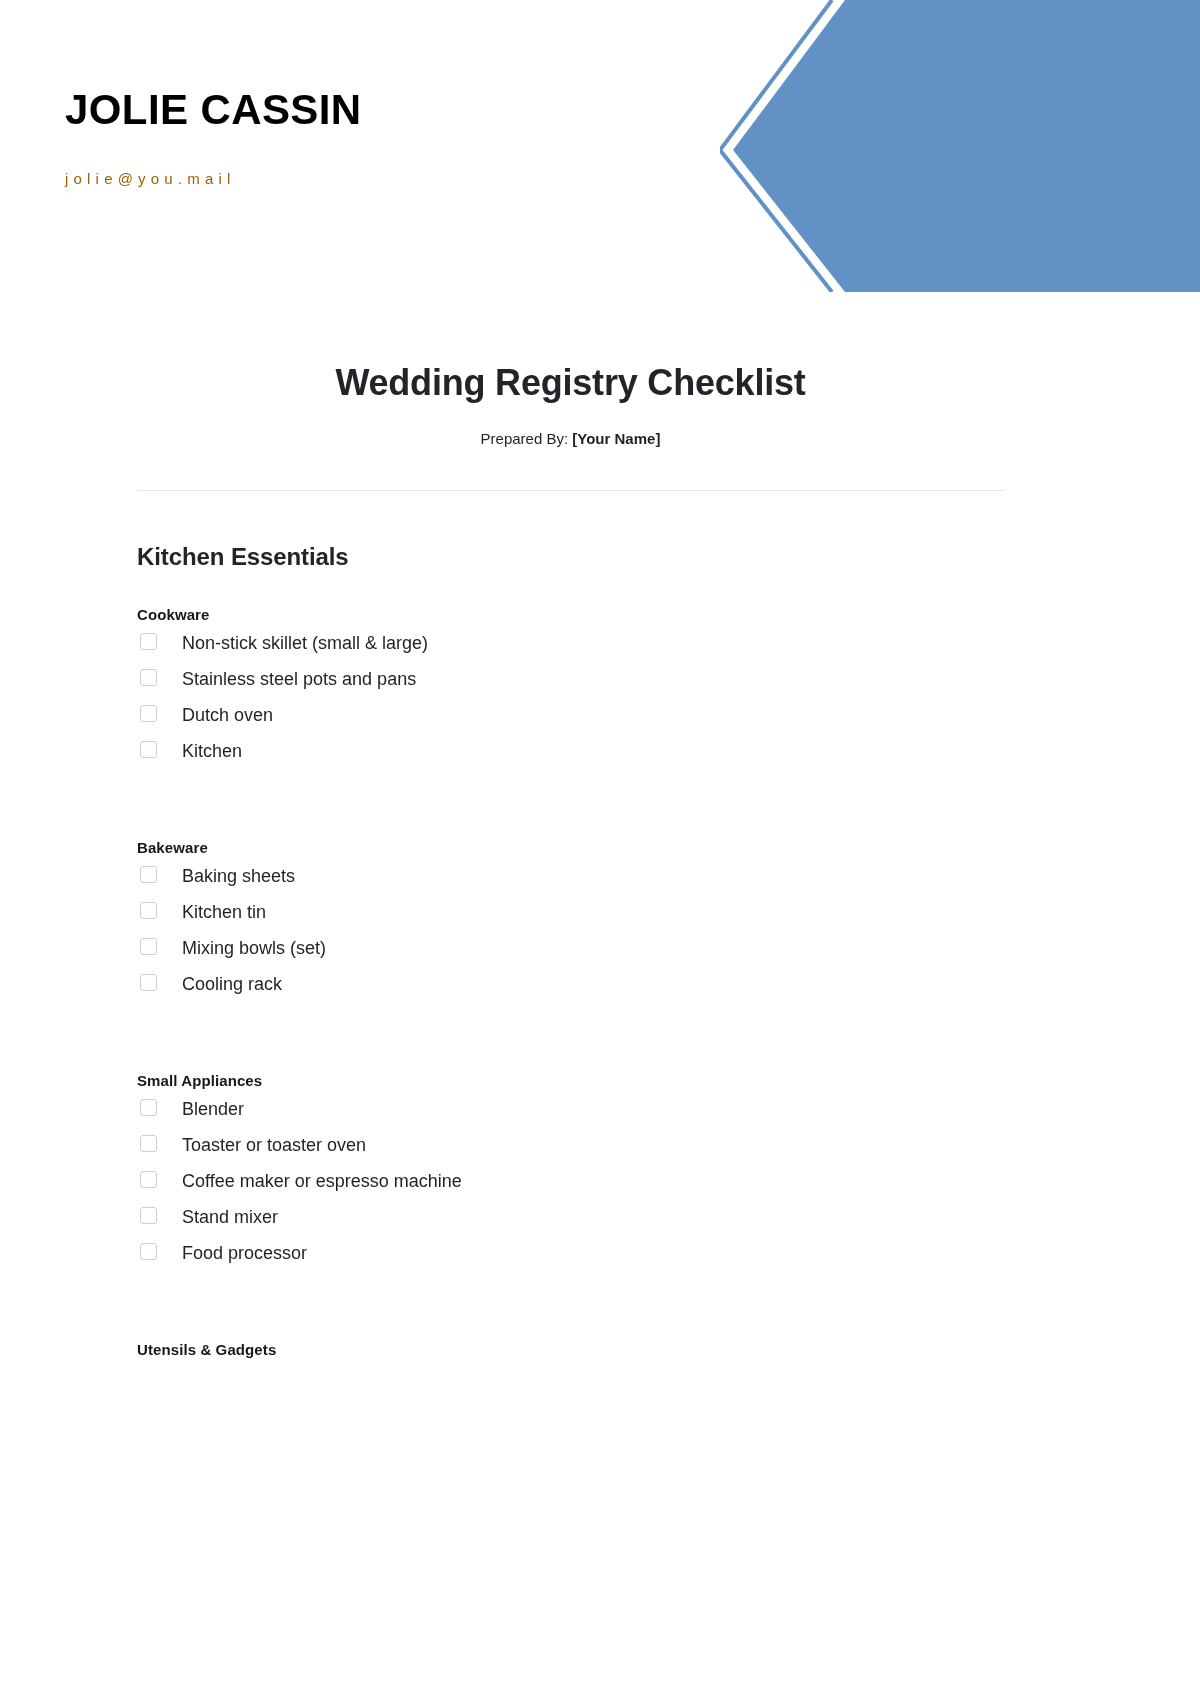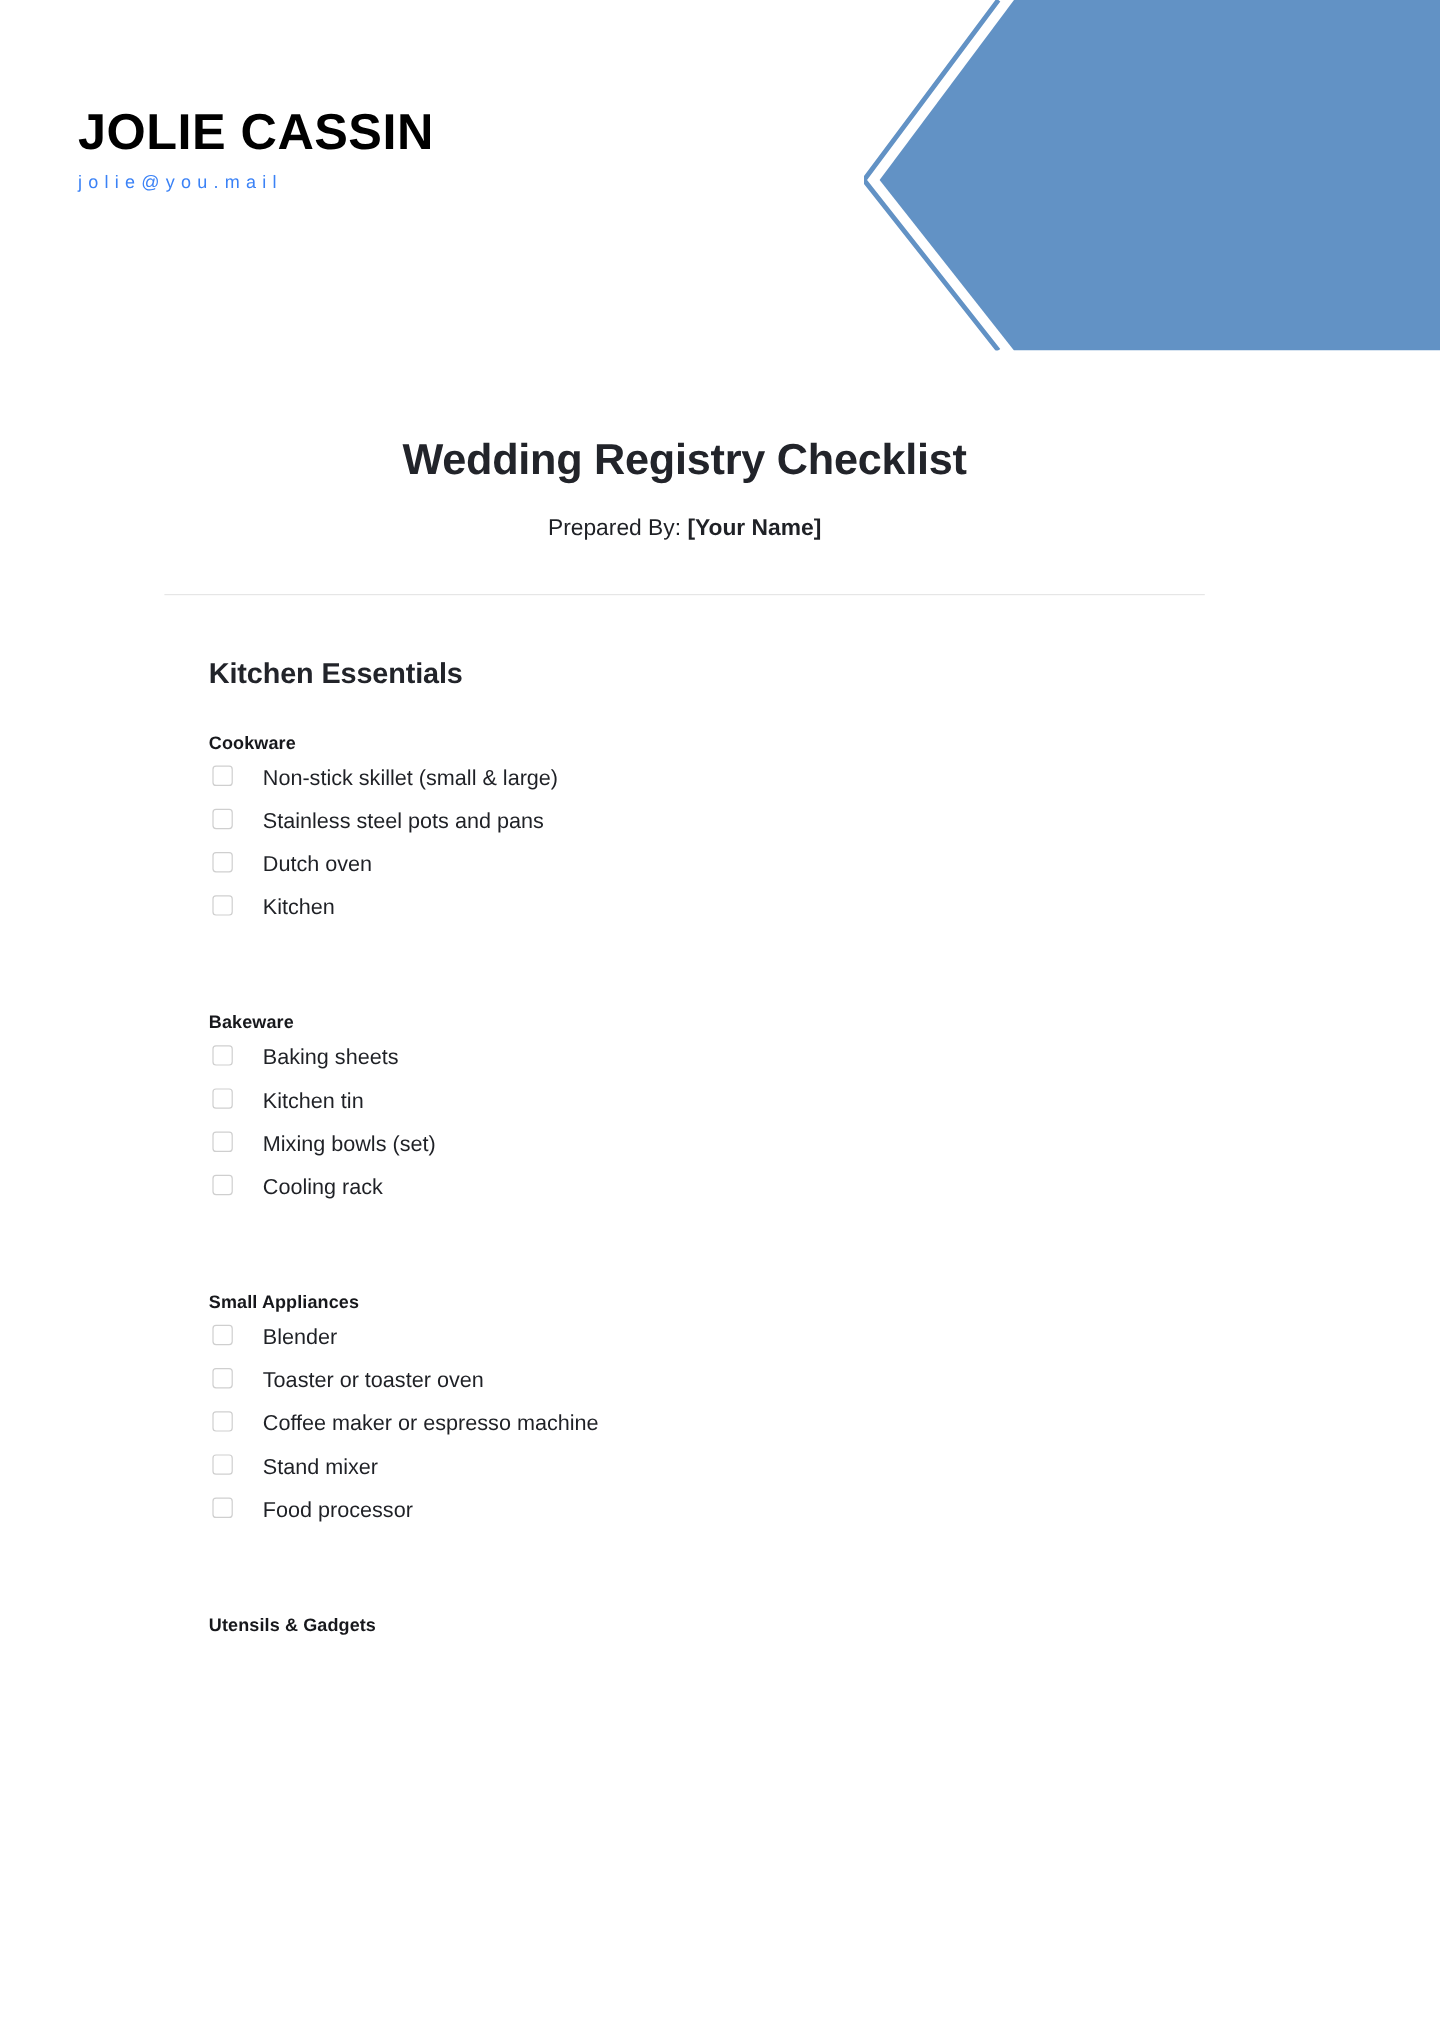--- a/index.html
+++ b/index.html
@@ -37,24 +37,24 @@
   }
   .brand-name {
     font-size: 42px;
     font-weight: bold;
     letter-spacing: 0.4px;
     line-height: 1.05;
     color: #000000;
     white-space: nowrap;
   }
   .brand-email {
-    margin-top: 12px;
+    margin-top: 38px;
     font-size: 15px;
     letter-spacing: 5.2px;
-    color: #3b82f6;
+    color: #a16207;
     white-space: nowrap;
   }
 
   
   .sheet {
     position: absolute;
     left: 137px;
     top: 360px;
     width: 867px;
   }
@@ -64,34 +64,34 @@
     font-size: 36px;
     font-weight: bold;
     color: #22242a;
     letter-spacing: -0.2px;
     line-height: 1.25;
   }
 
   .prepared-line {
     margin-top: 24px;
     text-align: center;
-    font-size: 19px;
+    font-size: 15px;
     color: #1f2126;
     line-height: 1.3;
   }
   .prepared-line .prep-value { font-weight: bold; }
 
   .divider {
     margin-top: 41px;
     height: 1px;
     width: 100%;
     background: #e6e6e6;
   }
 
-  .section { margin-top: 50px; margin-left: 37px; }
+  .section { margin-top: 50px; }
 
   .section-title {
     font-size: 24px;
     font-weight: bold;
     color: #22242a;
     line-height: 1.3;
     letter-spacing: -0.1px;
   }
 
   .group { margin-top: 32px; }

